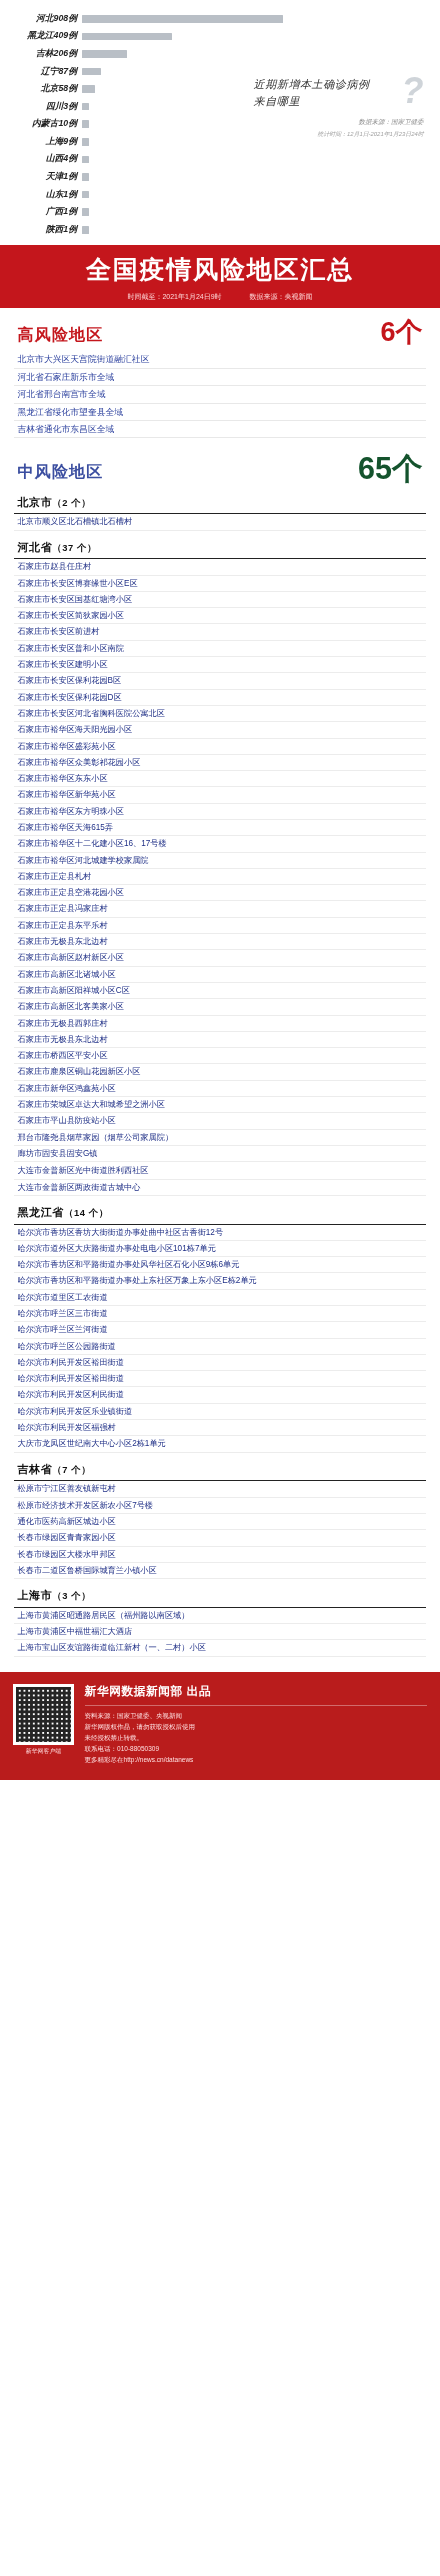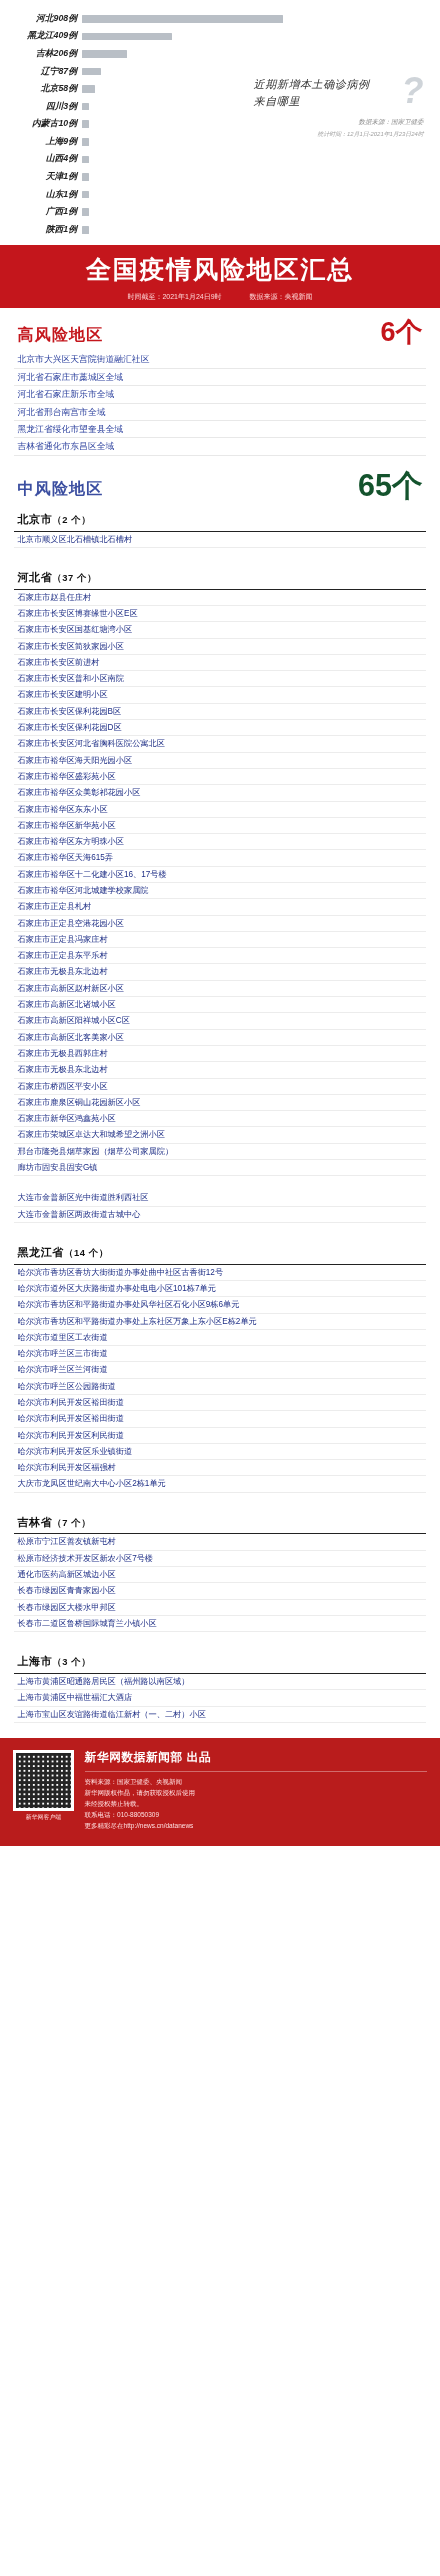--- a/index.html
+++ b/index.html
@@ -145,21 +145,21 @@
   .prov-group { padding: 0 14px; }
   .prov-head {
     font-size: 11px;
     font-weight: bold;
     color: #111;
     padding: 8.2px 3.5px 3.5px 3.5px;
     border-bottom: 1.2px solid #222;
     letter-spacing: 0.6px;
   }
   .prov-head .cnt { font-size: 9.4px; font-weight: bold; }
-  .prov-list { margin-bottom: 14px; }
+  .prov-list { margin-bottom: 1px; }
   .prov-item {
     font-size: 8.2px;
     color: #1f2f86;
     line-height: 15.3px;
     padding-left: 3.5px;
     border-bottom: 0.6px solid #ececec;
     white-space: nowrap;
     overflow: hidden;
     text-overflow: ellipsis;
   }
@@ -315,21 +315,20 @@
     </div>
   </div>
 
   <div class="risk-block high">
     <div class="risk-head">
       <div class="rh-label">高风险地区</div>
       <div class="rh-count">6个</div>
     </div>
     <div class="area-list" id="high-list">
         <div class="area-item">北京市大兴区天宫院街道融汇社区</div>
-        <div class="area-item">河北省石家庄市藁城区全域</div>
         <div class="area-item">河北省石家庄新乐市全域</div>
         <div class="area-item">河北省邢台南宫市全域</div>
         <div class="area-item">黑龙江省绥化市望奎县全域</div>
         <div class="area-item">吉林省通化市东昌区全域</div>
       </div>
   </div>
 
   <div class="risk-block mid">
     <div class="risk-head">
       <div class="rh-label">中风险地区</div>
@@ -374,20 +373,21 @@
           <div class="prov-item">石家庄市高新区赵村新区小区</div>
           <div class="prov-item">石家庄市高新区北诸城小区</div>
           <div class="prov-item">石家庄市高新区阳祥城小区C区</div>
           <div class="prov-item">石家庄市高新区北客美家小区</div>
           <div class="prov-item">石家庄市无极县西郭庄村</div>
           <div class="prov-item">石家庄市无极县东北边村</div>
           <div class="prov-item">石家庄市桥西区平安小区</div>
           <div class="prov-item">石家庄市鹿泉区铜山花园新区小区</div>
           <div class="prov-item">石家庄市新华区鸿鑫苑小区</div>
           <div class="prov-item">石家庄市荣城区卓达大和城希望之洲小区</div>
+          <div class="prov-item">石家庄市平山县防疫站小区</div>
           <div class="prov-item">邢台市隆尧县烟草家园（烟草公司家属院）</div>
           <div class="prov-item">廊坊市固安县固安G镇</div>
         </div>
       </div>
       <div class="prov-group">
         <div class="prov-list">
           <div class="prov-item">大连市金普新区光中街道胜利西社区</div>
           <div class="prov-item">大连市金普新区两政街道古城中心</div>
         </div>
       </div>

